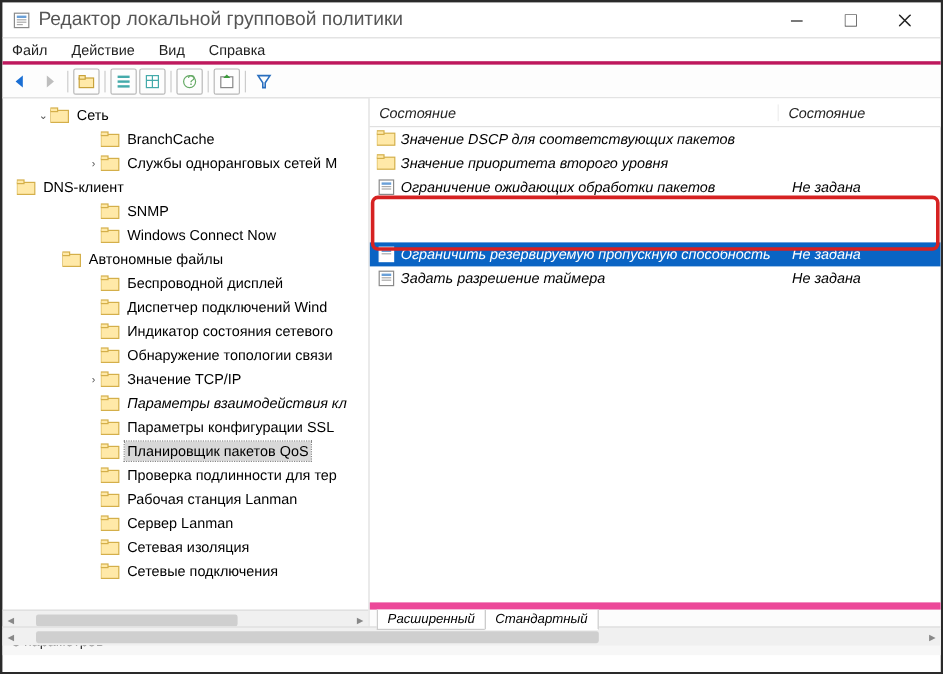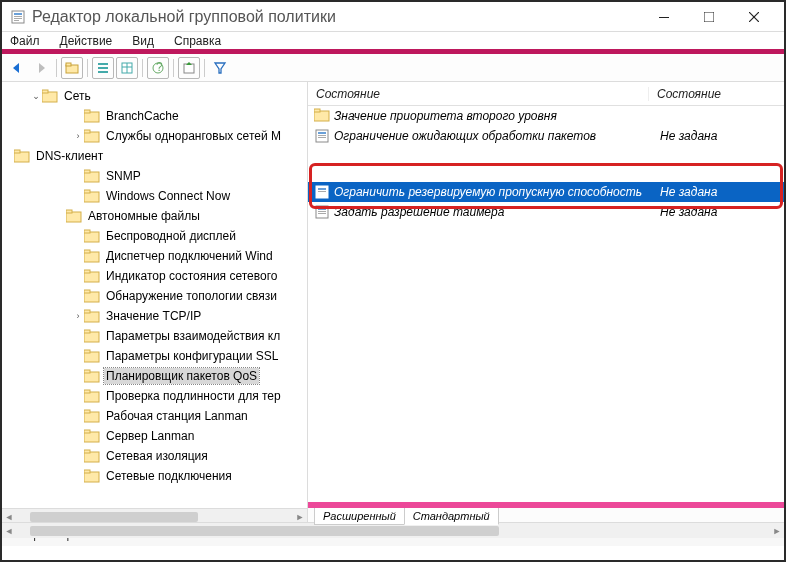--- a/index.html
+++ b/index.html
@@ -1,21 +1,21 @@
 <!DOCTYPE html>
 <html><head>
 <meta charset="utf-8">
 <style>
 * { box-sizing: border-box; margin: 0; padding: 0; font-family: "Segoe UI", Tahoma, sans-serif; font-size: 12px; }
 body { background: #fff; width: 786px; height: 562px; border: 2px solid #2a2a2a; position: relative; }
 .titlebar { height: 30px; display: flex; align-items: center; padding: 0 8px; border-bottom: 1px solid #dcdcdc; }
 .titlebar .app-icon { width: 16px; height: 16px; margin-right: 6px; }
 .titlebar .title { flex: 1; color: #555; font-size: 16px; }
 .titlebar .wbtn { width: 45px; height: 28px; display: flex; align-items: center; justify-content: center; }
-.menubar { height: 22px; display: flex; align-items: center; padding: 0 6px; gap: 16px; border-bottom: 5px solid #be185d; color: #222; }
+.menubar { height: 22px; display: flex; align-items: center; padding: 0 6px; gap: 16px; border-bottom: 3px solid #be185d; color: #222; }
 .menubar span { padding: 2px 2px; cursor: default; }
 .toolbar { height: 28px; display: flex; align-items: center; padding: 0 4px; gap: 2px; border-bottom: 1px solid #dcdcdc; background: #fdfdfd; }
 .toolbar .tb { width: 22px; height: 22px; border: 1px solid transparent; display: flex; align-items: center; justify-content: center; border-radius: 2px; }
 .toolbar .sep { width: 1px; height: 18px; background: #ccc; margin: 0 2px; }
 .content { display: flex; height: 443px; border-bottom: 1px solid #dcdcdc; }
 .tree-pane { width: 306px; border-right: 1px solid #dcdcdc; overflow: hidden; position: relative; }
 .tree-scroll { overflow: hidden; height: 100%; }
 .tree { padding: 4px 0; }
 .tree .row { display: flex; align-items: center; height: 20px; white-space: nowrap; padding-right: 6px; }
 .tree .row.selected .label { background: #d8d8d8; outline: 1px dotted #888; }
@@ -185,21 +185,21 @@
             <span class="label">SNMP</span>
           </div>
           <div class="row" style="padding-left: 70px;">
             <span class="caret"></span>
             <span class="folder-icon"><svg width="16" height="14">
                 <rect x="0" y="3" width="15" height="10" fill="#ffe9a8" stroke="#d4af4a"></rect>
                 <rect x="0" y="1" width="6" height="3" fill="#ffe9a8" stroke="#d4af4a"></rect>
               </svg></span>
             <span class="label">Windows Connect Now</span>
           </div>
-          <div class="row" style="padding-left: 52px;">
+          <div class="row" style="padding-left: 38px;">
             <span class="caret"></span>
             <span class="folder-icon"><svg width="16" height="14">
                 <rect x="0" y="3" width="15" height="10" fill="#ffe9a8" stroke="#d4af4a"></rect>
                 <rect x="0" y="1" width="6" height="3" fill="#ffe9a8" stroke="#d4af4a"></rect>
               </svg></span>
             <span class="label">Автономные файлы</span>
           </div>
           <div class="row" style="padding-left: 70px;">
             <span class="caret"></span>
             <span class="folder-icon"><svg width="16" height="14">
@@ -233,21 +233,21 @@
             <span class="label">Обнаружение топологии связи</span>
           </div>
           <div class="row" style="padding-left: 70px;">
             <span class="caret">›</span>
             <span class="folder-icon"><svg width="16" height="14">
                 <rect x="0" y="3" width="15" height="10" fill="#ffe9a8" stroke="#d4af4a"></rect>
                 <rect x="0" y="1" width="6" height="3" fill="#ffe9a8" stroke="#d4af4a"></rect>
               </svg></span>
             <span class="label">Значение TCP/IP</span>
           </div>
-          <div class="row" style="padding-left: 70px;">
+          <div class="row" style="padding-left: 70px; font-style: italic;">
             <span class="caret"></span>
             <span class="folder-icon"><svg width="16" height="14">
                 <rect x="0" y="3" width="15" height="10" fill="#ffe9a8" stroke="#d4af4a"></rect>
                 <rect x="0" y="1" width="6" height="3" fill="#ffe9a8" stroke="#d4af4a"></rect>
               </svg></span>
             <span class="label">Параметры взаимодействия кл</span>
           </div>
           <div class="row" style="padding-left: 70px;">
             <span class="caret"></span>
             <span class="folder-icon"><svg width="16" height="14">
@@ -315,20 +315,28 @@
   </div>
 
   <div class="list-pane">
     <div class="list-header">
       <div class="col1">Состояние</div>
       <div class="col2">Состояние</div>
     </div>
     <div class="list-body" id="listbody">
 
       <div class="highlight-box" style="left:1px; top:57px; right:1px; height:46px;"></div>
+        <div class="list-row">
+          <span class="icon"><svg width="16" height="14">
+              <rect x="0" y="3" width="15" height="10" fill="#ffe9a8" stroke="#d4af4a"></rect>
+              <rect x="0" y="1" width="6" height="3" fill="#ffe9a8" stroke="#d4af4a"></rect>
+            </svg></span>
+          <span class="name">Значение DSCP для соответствующих пакетов</span>
+          <span class="state"></span>
+        </div>
         <div class="list-row">
           <span class="icon"><svg width="16" height="14">
               <rect x="0" y="3" width="15" height="10" fill="#ffe9a8" stroke="#d4af4a"></rect>
               <rect x="0" y="1" width="6" height="3" fill="#ffe9a8" stroke="#d4af4a"></rect>
             </svg></span>
           <span class="name">Значение приоритета второго уровня</span>
           <span class="state"></span>
         </div>
         <div class="list-row">
           <span class="icon"><svg width="16" height="16">

